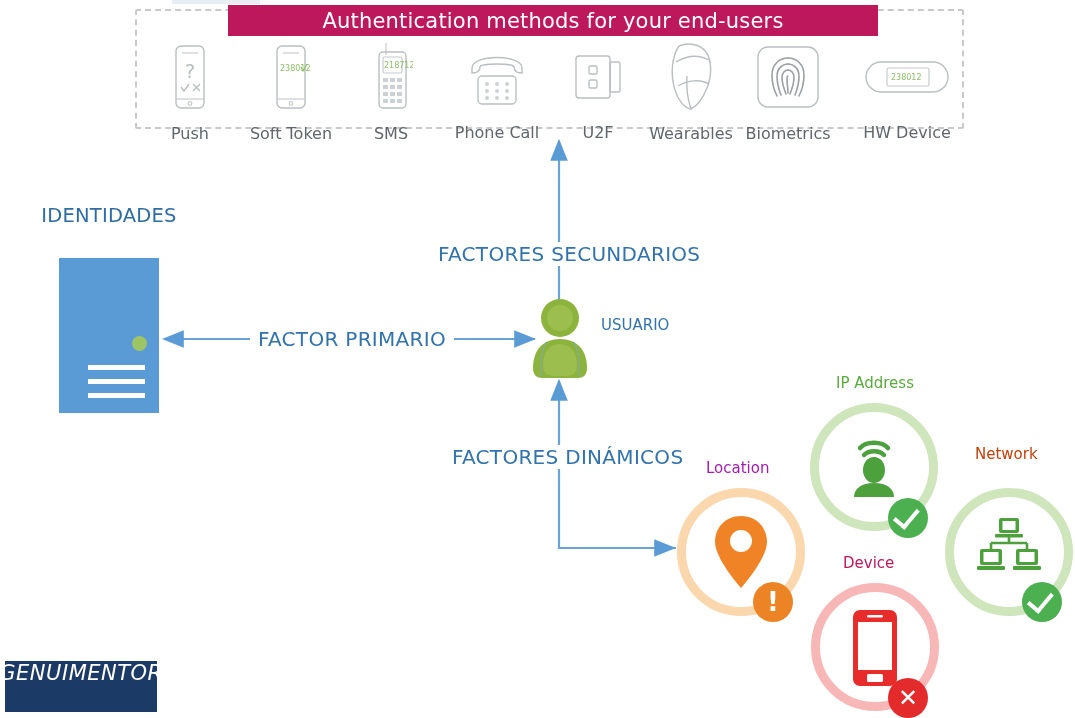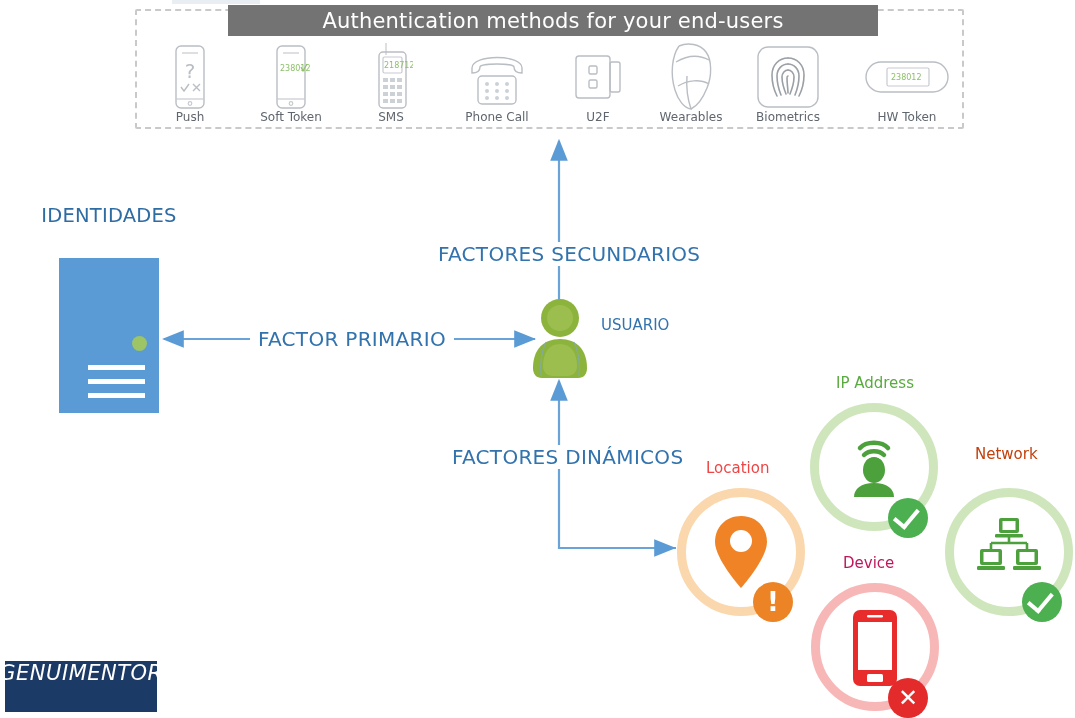--- a/index.html
+++ b/index.html
@@ -5,27 +5,27 @@
   html,body{margin:0;padding:0;background:#ffffff;}
   body{width:1075px;height:718px;position:relative;overflow:hidden;
        font-family:"Liberation Sans","DejaVu Sans",sans-serif;}
 
   .canvas{position:absolute;left:0;top:0;width:1075px;height:718px;}
 
   
   #methods-panel{position:absolute;left:135px;top:9px;width:825px;height:116px;
                  border:2px dashed #c9c9c9;border-radius:2px;background:#fff;}
   #methods-banner{position:absolute;left:228px;top:5px;width:650px;height:31px;
-                  background:#737373;display:flex;align-items:center;justify-content:center;}
+                  background:#be185d;display:flex;align-items:center;justify-content:center;}
   #methods-banner span{color:#ffffff;font-size:21px;letter-spacing:.2px;
                        font-family:"DejaVu Sans",sans-serif;font-weight:400;}
   .method{position:absolute;top:44px;width:104px;height:98px;
           display:flex;flex-direction:column;align-items:center;}
   .method .glyph{height:66px;display:flex;align-items:center;justify-content:center;}
-  .method .mlabel{margin-top:0;font-size:12px;color:#60666e;white-space:nowrap;
+  .method .mlabel{margin-top:14px;font-size:16px;color:#60666e;white-space:nowrap;
                   font-family:"DejaVu Sans",sans-serif;}
   #m0{left:138px;} #m1{left:239px;} #m2{left:339px;}
   #m3{left:445px;} #m4{left:546px;} #m5{left:639px;}
   #m6{left:736px;} #m7{left:855px;}
 
   .lcd{fill:none;stroke:#b9bec4;stroke-width:1.4;}
   .lcd2{fill:none;stroke:#c6cacf;stroke-width:1.2;}
   .gtxt{fill:#8dc06a;font-size:8px;font-family:"DejaVu Sans",sans-serif;}
 
   
@@ -57,21 +57,21 @@
   .badge{position:absolute;width:40px;height:40px;border-radius:50%;
          display:flex;align-items:center;justify-content:center;color:#fff;}
   .dicon{position:absolute;display:flex;align-items:center;justify-content:center;}
 
   #c-ip{left:810px;top:403px;width:128px;height:128px;border:9px solid #cfe6bd;}
   #lbl-ip{left:836px;top:374px;color:#5aab3f;}
   #ico-ip{left:838px;top:428px;width:72px;height:72px;}
   #badge-ip{left:888px;top:498px;background:#4caf50;}
 
   #c-loc{left:677px;top:488px;width:128px;height:128px;border:9px solid #fad7ad;}
-  #lbl-loc{left:706px;top:459px;color:#ef4444;}
+  #lbl-loc{left:706px;top:459px;color:#a21caf;}
   #ico-loc{left:707px;top:514px;width:68px;height:76px;}
   #badge-loc{left:753px;top:582px;background:#ec8426;}
 
   #c-dev{left:811px;top:583px;width:128px;height:128px;border:9px solid #f8b7b7;}
   #lbl-dev{left:843px;top:554px;color:#be185d;}
   #ico-dev{left:845px;top:608px;width:60px;height:80px;}
   #badge-dev{left:888px;top:678px;background:#e32b2b;}
 
   #c-net{left:945px;top:488px;width:128px;height:128px;border:9px solid #cfe6bd;}
   #lbl-net{left:975px;top:445px;color:#c2410c;}
@@ -241,21 +241,21 @@
 </div>
 
 <div class="method" id="m7">
   <div class="glyph">
     <svg width="86" height="42" viewBox="0 0 86 42">
       <rect class="lcd" x="2" y="6" width="82" height="30" rx="15"></rect>
       <rect class="lcd2" x="23" y="12" width="42" height="18" rx="1.5"></rect>
       <text class="gtxt" x="27" y="24">238012</text>
     </svg>
   </div>
-  <div class="mlabel">HW Token</div>
+  <div class="mlabel">HW Device</div>
 </div>
 
 <div id="idp-title">
   <div>IDENTIDADES</div>
 </div>
 <div id="idp-server"></div>
 <div id="idp-dot"></div>
 <div class="srv-line" style="top:365px"></div>
 <div class="srv-line" style="top:379px"></div>
 <div class="srv-line" style="top:393px"></div>

